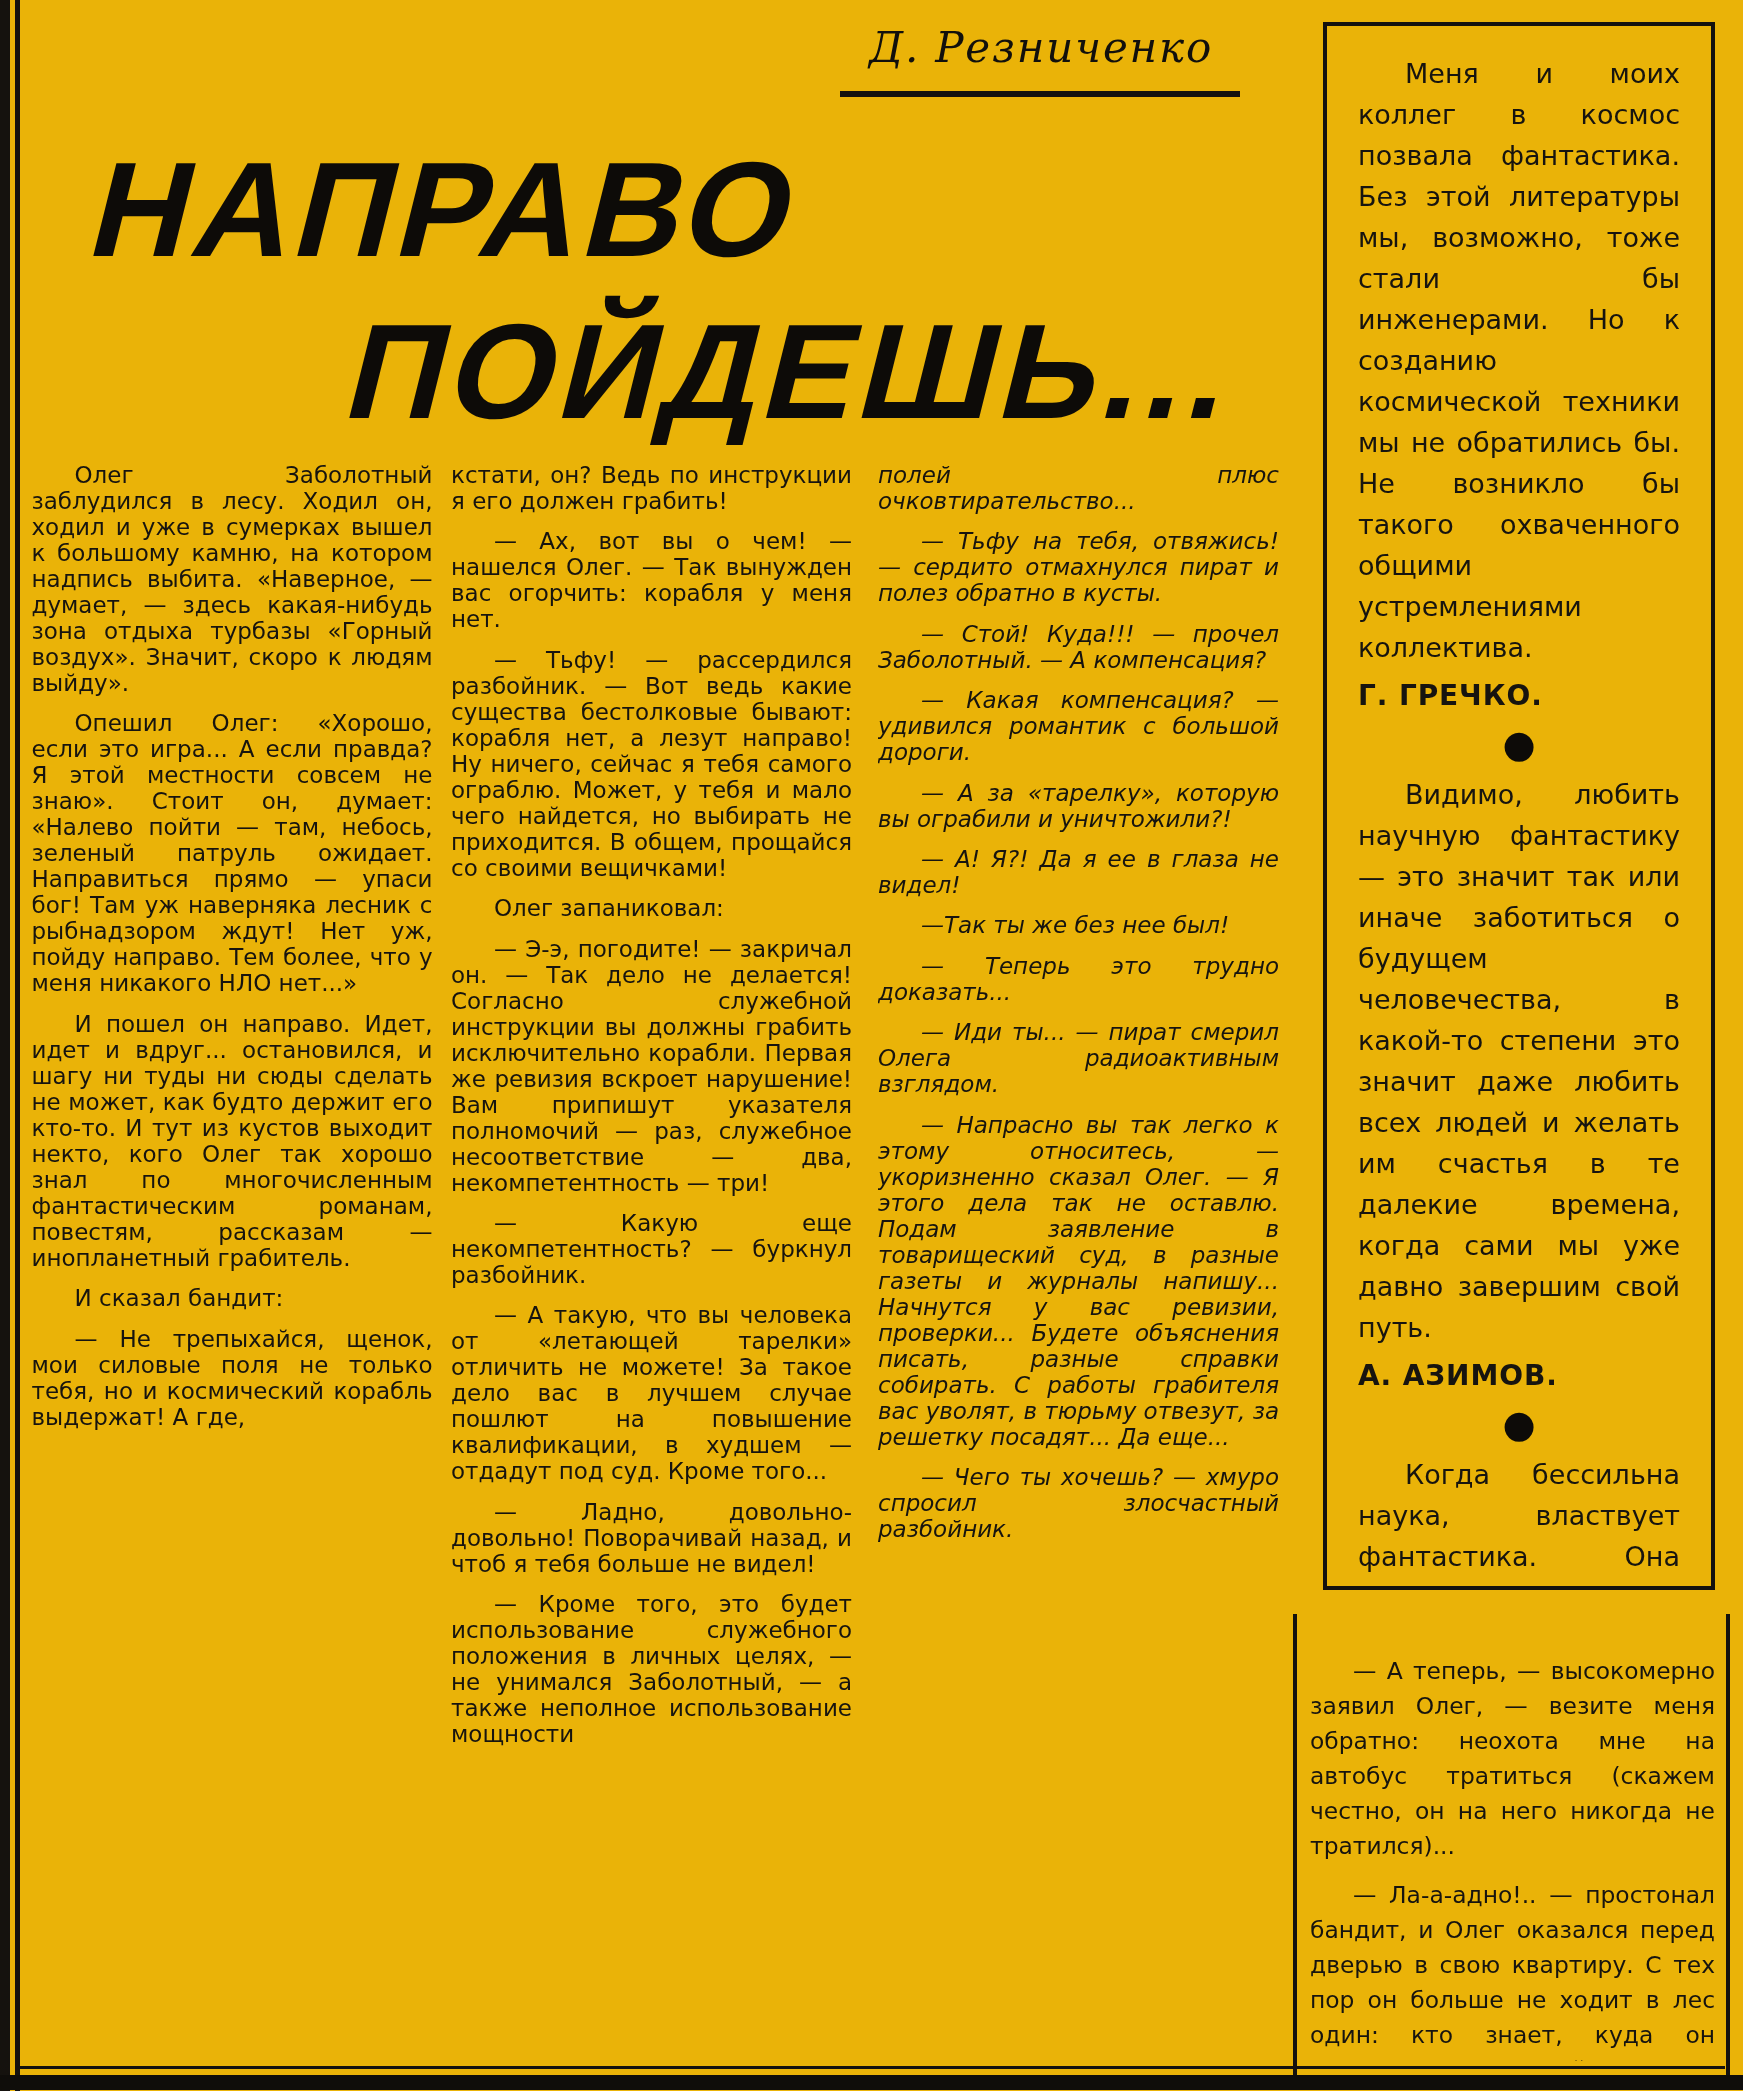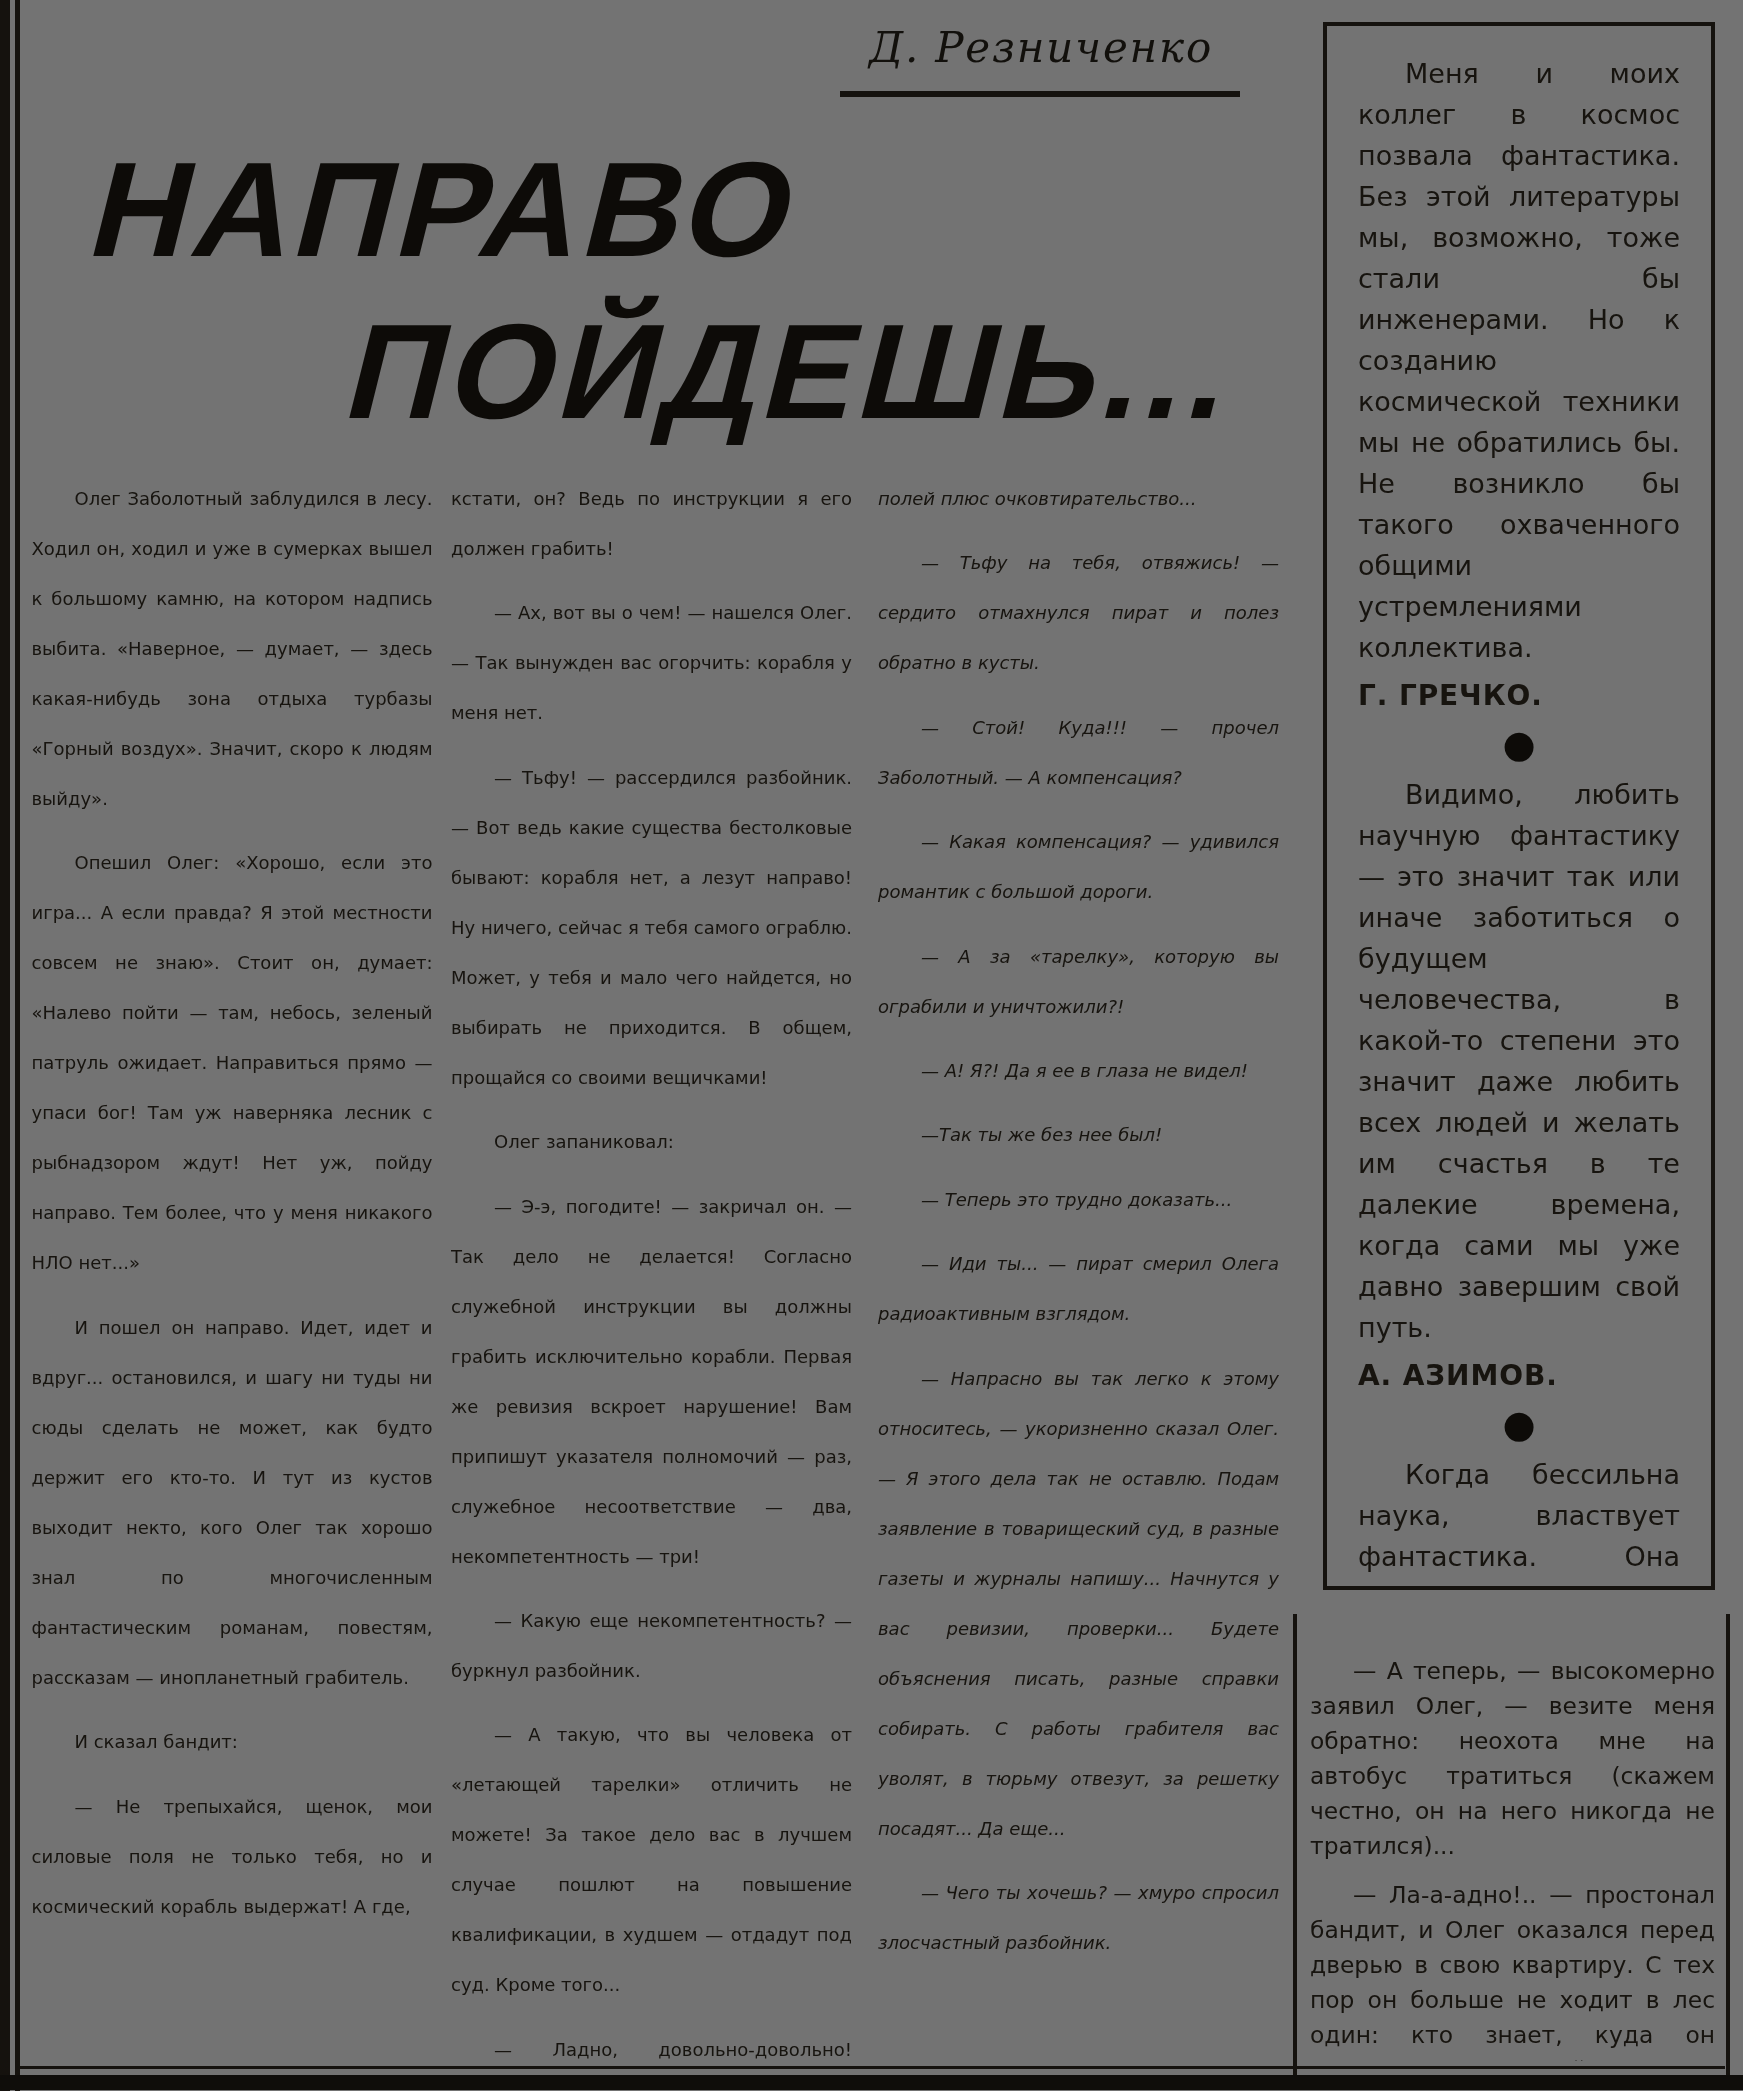--- a/index.html
+++ b/index.html
@@ -1,38 +1,38 @@
 <!DOCTYPE html>
 <html lang="ru" style="font-size:14.4px"><head>
 <meta charset="utf-8">
 <style>
   html,body{margin:0;padding:0;background:#d8d6d1;}
   .page{
-    position:relative;width:1743px;height:2092px;background:#737373;
+    position:relative;width:1743px;height:2092px;background:#eab308;
     font-family:"DejaVu Sans",sans-serif;color:#17140f;overflow:hidden;
   }
   .edge{position:absolute;background:#15120e;}
   .edge-thick{left:0;top:0;width:10px;height:2092px;}
   .edge-thin{left:15.3px;top:0;width:4.5px;height:2092px;}
   .byline{
     position:absolute;left:842px;top:23.4px;width:398px;text-align:center;
     font-family:"DejaVu Serif",serif;font-style:italic;font-size:42px;
     letter-spacing:1.8px;color:#12100c;
   }
   .byline-rule{position:absolute;left:840px;top:91px;width:400px;height:6.3px;background:#15120e;}
   .title{
     position:absolute;font-family:"Liberation Sans",sans-serif;font-weight:bold;
     font-size:135px;line-height:1;transform:skewX(-14deg);transform-origin:left bottom;
     letter-spacing:5.4px;color:#0d0b08;white-space:nowrap;
   }
   .title--1{left:79px;top:142px;}
   .title--2{left:335px;top:304px;}
   .col{
-    position:absolute;top:474px;width:401px;height:1591px;overflow:hidden;
-    font-size:18px;line-height:50px;text-align:justify;hyphens:auto;
+    position:absolute;top:462px;width:401px;height:1591px;overflow:hidden;
+    font-size:23px;line-height:26px;text-align:justify;hyphens:auto;
   }
   .col1{left:31.5px;} .col2{left:451px;} .col3{left:878px;font-style:italic;}
   .para{margin:0 0 14.4px 0;}
   .para.ind{text-indent:43px;}
   .quote-box{
     position:absolute;left:1323px;top:21.6px;width:392px;height:1568px;
     border:4.5px solid #15120e;box-sizing:border-box;padding:27px 31px 20px 31px;
     font-size:27px;line-height:41px;text-align:justify;overflow:hidden;hyphens:auto;
   }
   .quote-box .q{margin:0 0 7.2px 0;text-indent:47px;}

